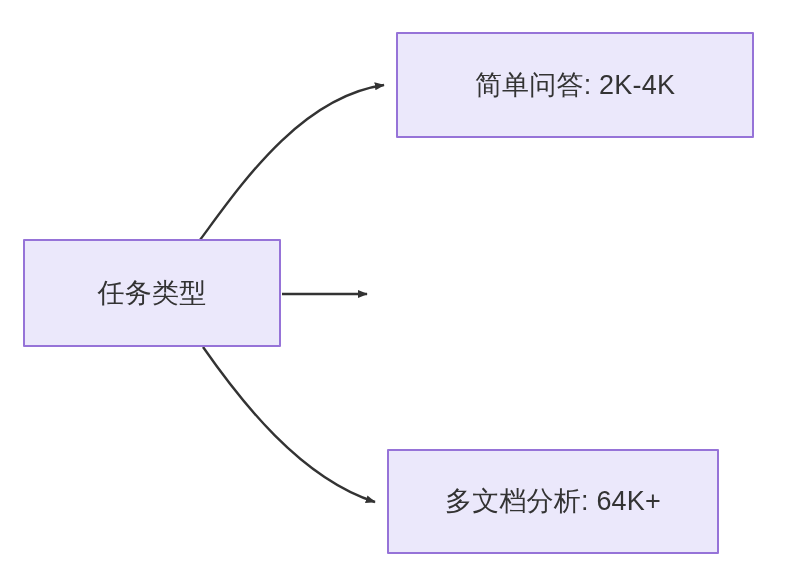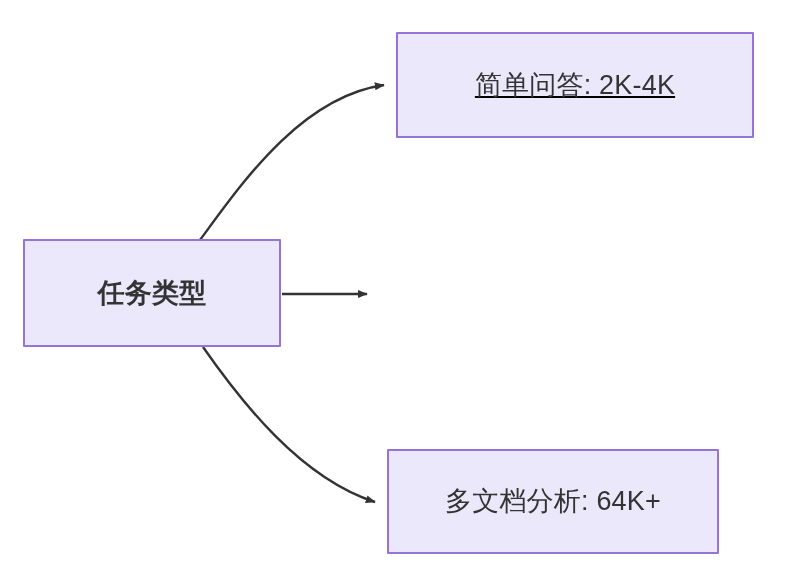--- a/index.html
+++ b/index.html
@@ -41,28 +41,26 @@
     font-size: 27px;
     line-height: 1.2;
     letter-spacing: 0.2px;
     white-space: nowrap;
   }
   #node-root {
     left: 23px;
     top: 239px;
     width: 258px;
     height: 108px;
-    font-weight: bold;
   }
   #node-simple-qa {
     left: 396px;
     top: 32px;
     width: 358px;
     height: 106px;
-    text-decoration: underline;
   }
   #node-doc-summary {
     left: 379px;
     top: 241px;
     width: 393px;
     height: 105px;
   }
   #node-multi-doc {
     left: 387px;
     top: 449px;

